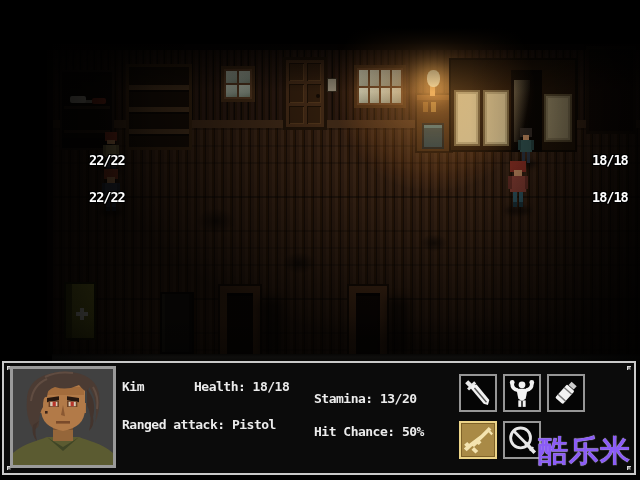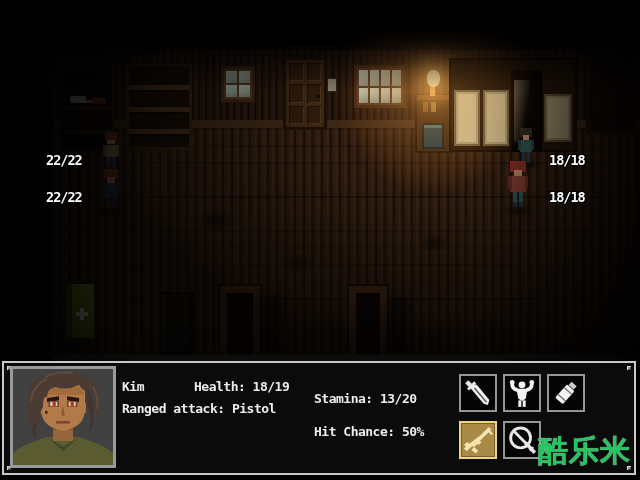--- a/index.html
+++ b/index.html
@@ -84,33 +84,33 @@
   .warm-glow{left:334px;top:10px;width:200px;height:180px;pointer-events:none;
     background:radial-gradient(circle at 50% 45%,rgba(255,178,84,.28),rgba(255,150,60,.10) 55%,rgba(0,0,0,0) 72%);}
   .vignette{left:0;top:0;width:640px;height:362px;pointer-events:none;background:
     radial-gradient(ellipse 340px 240px at 434px 104px,rgba(0,0,0,0) 0%,rgba(0,0,0,0) 34%,rgba(0,0,0,.38) 66%,rgba(0,0,0,.74) 100%),
     linear-gradient(90deg,#000 0,rgba(0,0,0,.6) 42px,rgba(0,0,0,0) 155px,rgba(0,0,0,0) 470px,rgba(0,0,0,.45) 575px,rgba(0,0,0,.8) 640px),
     linear-gradient(180deg,#000 0,#000 28px,rgba(0,0,0,0) 92px),
     linear-gradient(0deg,rgba(0,0,0,.4) 0,rgba(0,0,0,0) 46px);}
 
   
   .hp-label{position:absolute;width:46px;color:#fff;font:bold 13.5px/14px "DejaVu Sans Mono",monospace;
-    letter-spacing:-1px;text-shadow:1px 1px 0 #000,-1px 1px 0 #000,1px -1px 0 #000,-1px -1px 0 #000;}
+    letter-spacing:-1px;text-shadow:1px 1px 0 #000,-1px 1px 0 #000,1px -1px 0 #000,-1px -1px 0 #000;margin-left:43px;}
   .end-turn{left:530px;top:318px;width:108px;height:32px;background:#070707;border:2px solid #dcdcdc;
     color:#f2f2f2;font:bold 14px/28px "DejaVu Sans Mono",monospace;text-align:center;cursor:pointer;}
   .rivet{position:absolute;width:4px;height:4px;background:#9a9a9a;box-shadow:inset 1px 1px 0 #d8d8d8,inset -1px -1px 0 #4a4a4a;}
 
   
   #panel{position:absolute;left:2px;top:361px;width:634px;height:114px;background:#0b0b0b;border:2px solid #c9c9c9;}
   .portrait-frame{position:absolute;left:6px;top:3px;width:106px;height:102px;border:3px solid #9a9a9a;background:#414141;}
   .ptext{position:absolute;color:#ececec;font:bold 13px/15px "DejaVu Sans Mono",monospace;letter-spacing:-0.5px;white-space:pre;}
   .action{position:absolute;width:38px;height:38px;background:#050505;border:2px solid #969696;cursor:pointer;}
   .action svg{display:block;width:100%;height:100%;}
   .action.selected{background:#a98a46;border-color:#ecd489;box-shadow:inset 0 0 0 1px #7d6128;}
-  #watermark{position:absolute;right:3px;bottom:6px;color:#22c55e;font:bold 30px/32px "DejaVu Sans",sans-serif;
+  #watermark{position:absolute;right:3px;bottom:6px;color:#8b5cf6;font:bold 30px/32px "DejaVu Sans",sans-serif;
     letter-spacing:1px;text-shadow:0 0 1px #fff;}
 </style>
 </head>
 <body>
 
 <div id="screen">
 
   <div id="game">
     <div class="abs wall-top"></div>
     <div class="abs back-wall"></div>
@@ -284,23 +284,23 @@
         <rect x="21.5" y="26" width="7" height="1.3" fill="#7a4a2a"></rect>
         <rect x="16" y="21" width="1.3" height="1.3" fill="#3a241a"></rect>
         <path d="M10,30 Q6,24 7,14 Q8,6 16,3 Q24,0 32,2 Q41,4 43,12 Q44,20 41,27 Q43,16 38,9 Q38,14 33,8 Q27,11 21,9 Q17,10 17,14 Q15,13 15,19 Q13,22 13,27 Q13,30 10,30 Z" fill="#4b3b33"></path>
         <path d="M37,10 Q42,16 40,24 Q41,28 38,31 Q40,24 37,18 Z" fill="#43342d"></path>
         <path d="M10,28 Q9,33 12,36 Q10,30 13,26 Z" fill="#43342d"></path>
         <path d="M16,4 Q22,1 30,2 M9,16 Q10,8 17,5 M40,9 Q43,14 42,20" stroke="#604c41" stroke-width="1" fill="none"></path>
       </svg>
     </div>
 
     <div class="ptext" style="left:118px;top:16px">Kim</div>
-    <div class="ptext" style="left:190px;top:16px">Health: 18/19</div>
+    <div class="ptext" style="left:190px;top:16px">Health: 18/18</div>
     <div class="ptext" style="left:310px;top:28px">Stamina: 13/20</div>
-    <div class="ptext" style="left:118px;top:38px">Ranged attack: Pistol</div>
+    <div class="ptext" style="left:118px;top:54px">Ranged attack: Pistol</div>
     <div class="ptext" style="left:310px;top:61px">Hit Chance: 50%</div>
 
     <div class="action" style="left:455px;top:11px">
       <svg viewBox="0 0 24 24">
         <line x1="4" y1="4" x2="7.5" y2="7.5" stroke="#e8e8e8" stroke-width="3"></line>
         <line x1="5" y1="9.5" x2="10" y2="4.5" stroke="#e8e8e8" stroke-width="2"></line>
         <polygon points="8,6.5 11,6 20,17 19,20.5 16,19.5 6.8,8.6" fill="#f2f2f2"></polygon>
         <line x1="9.5" y1="8.5" x2="18" y2="18.5" stroke="#555" stroke-width="1"></line>
       </svg>
     </div>

